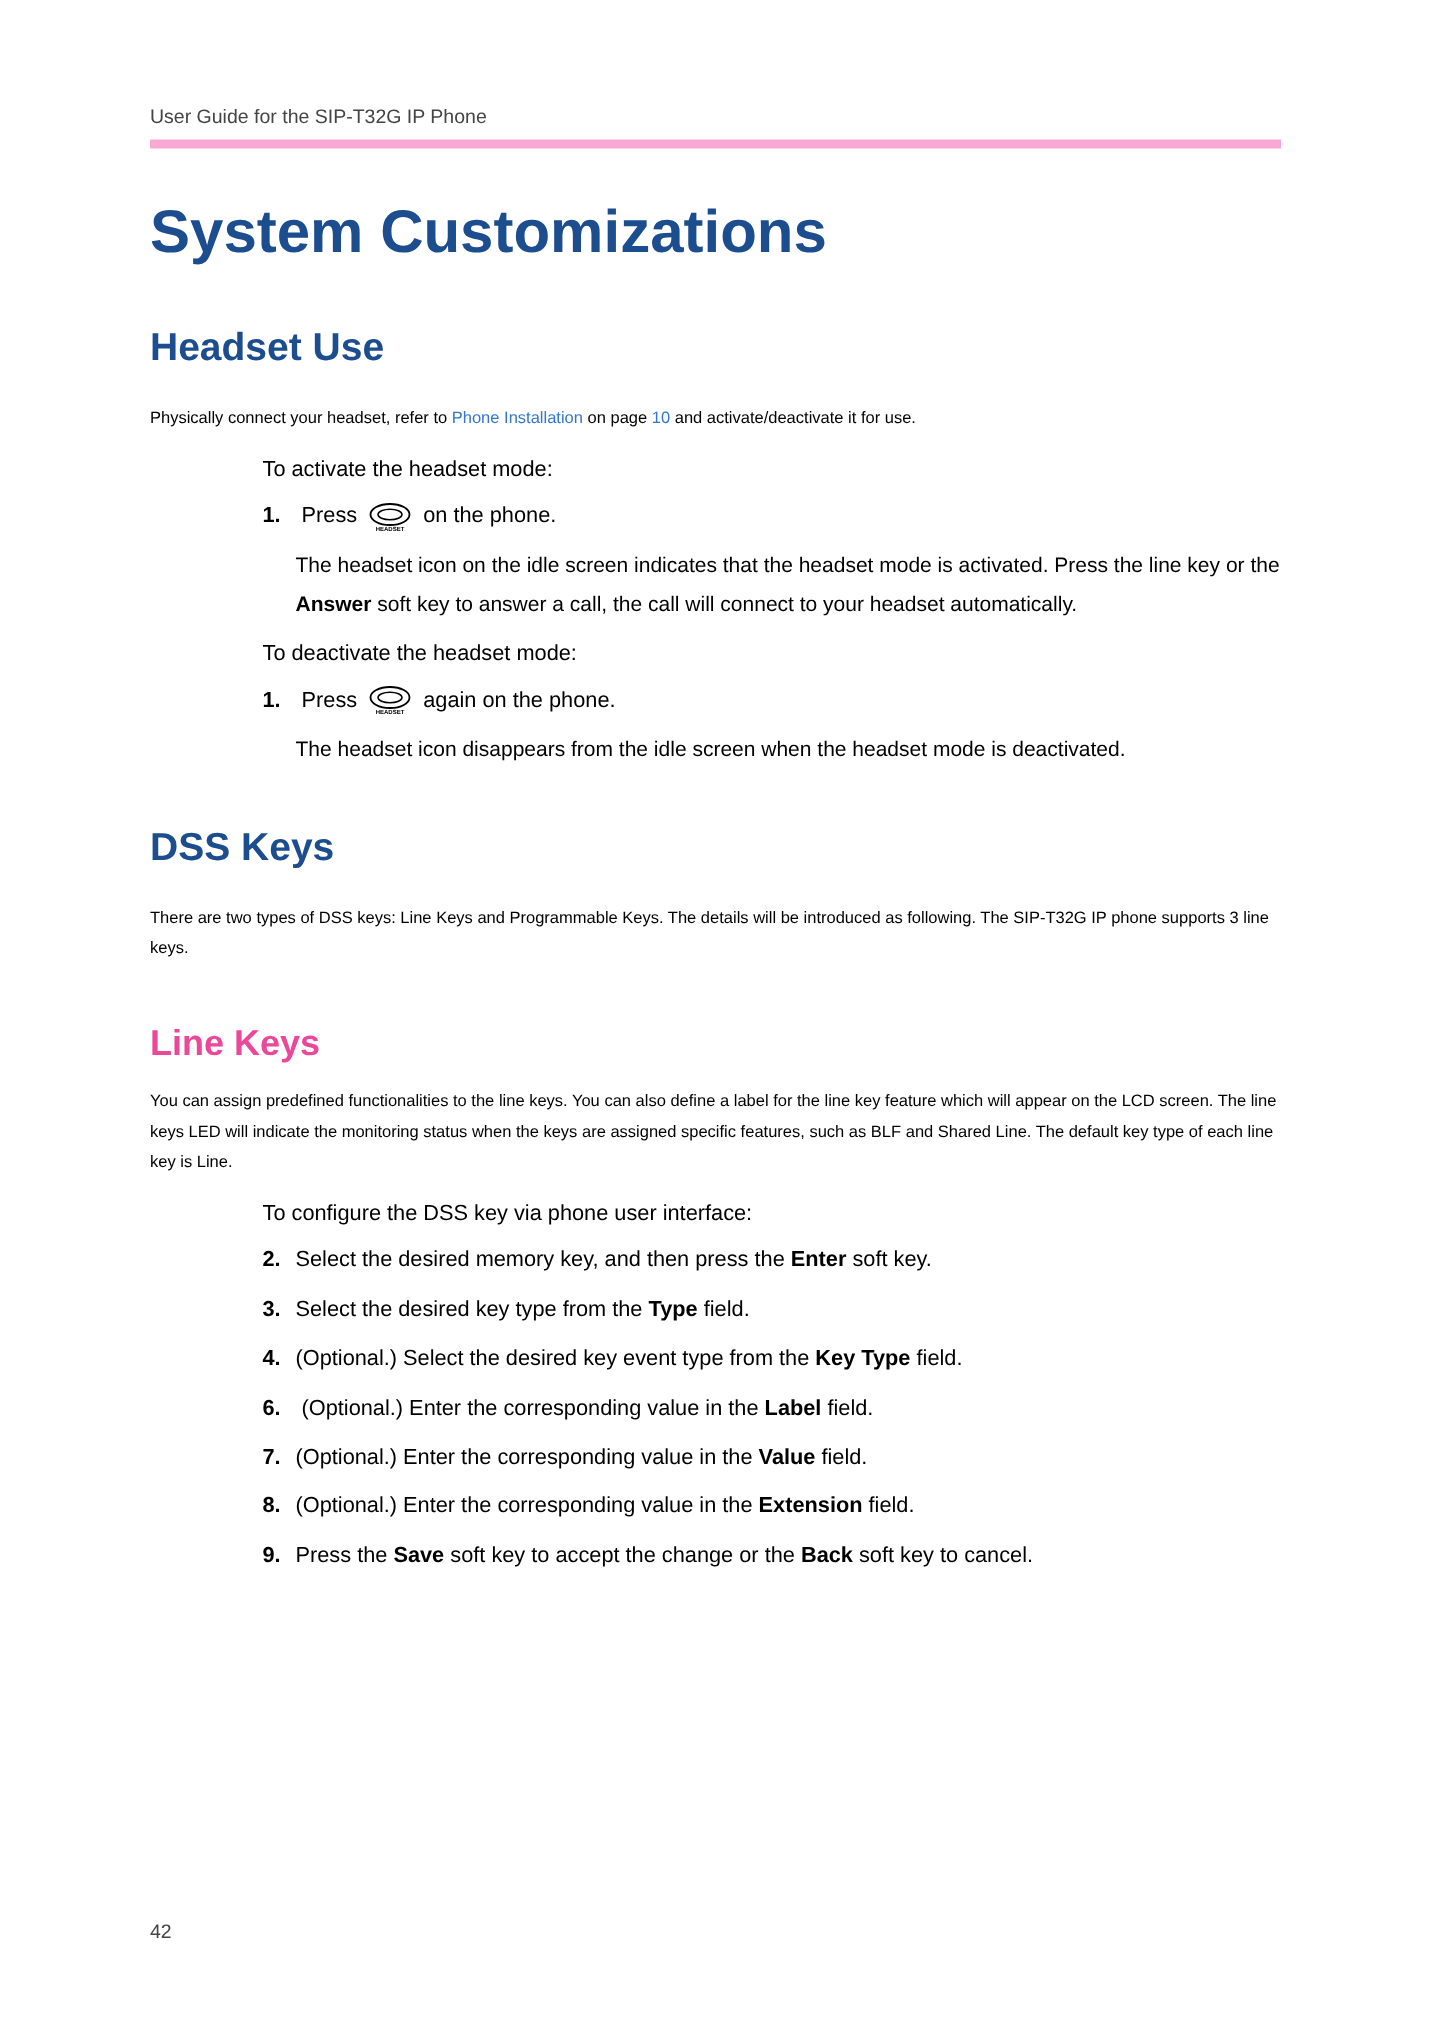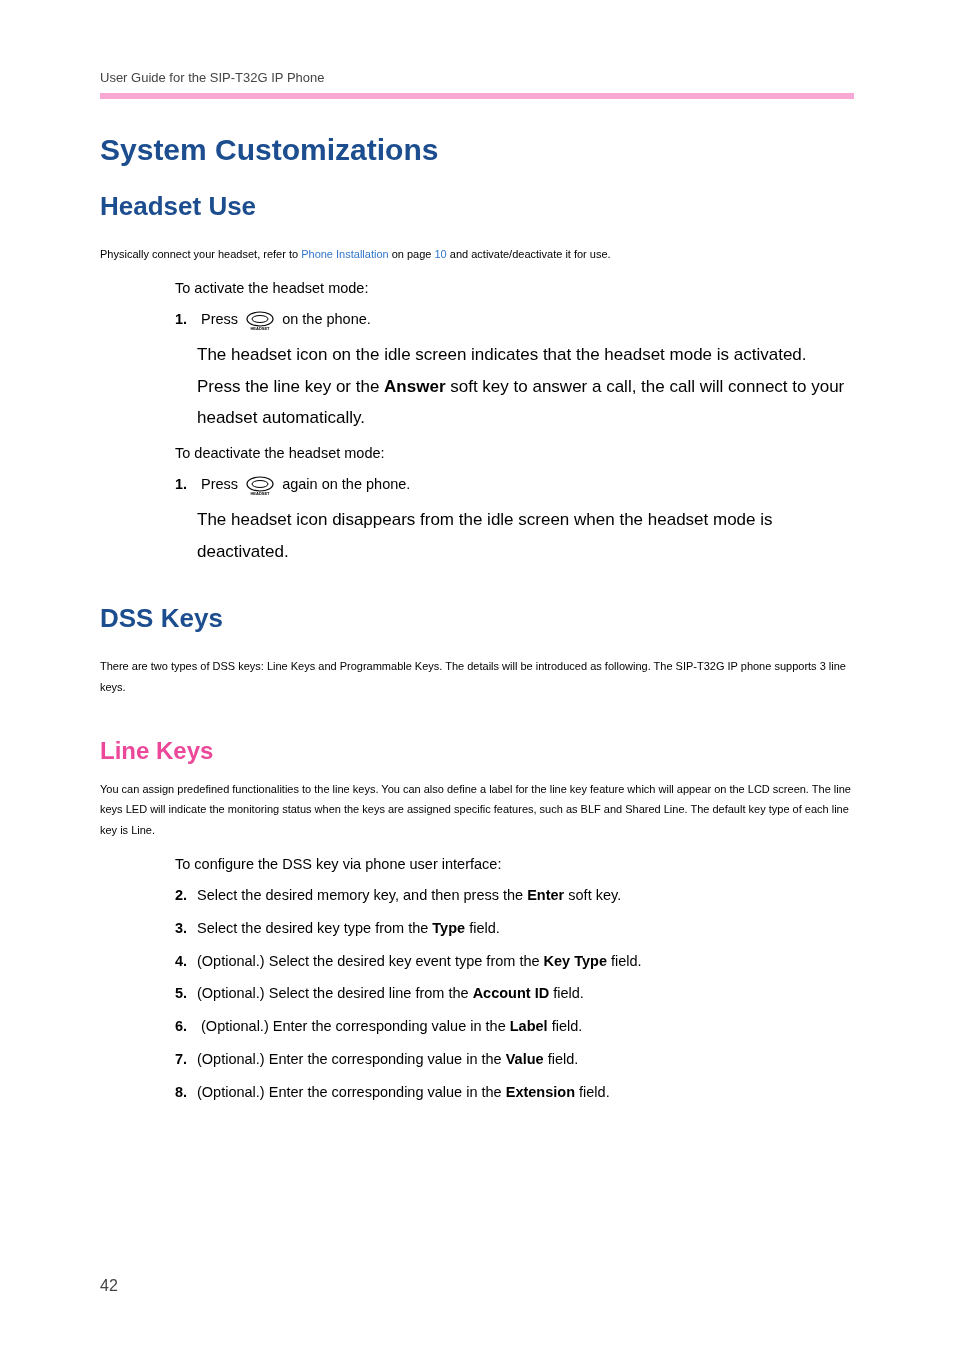--- a/index.html
+++ b/index.html
@@ -17,24 +17,24 @@
     }
     .header-line {
       font-size: 13px;
       color: #444;
       border-bottom: 6px solid #f9a8d4;
       padding-bottom: 8px;
       margin-bottom: 34px;
     }
     .h1 {
       font-family: 'Segoe UI Semibold', Arial, sans-serif;
-      font-size: 30px;
+      font-size: 40px;
       font-weight: 600;
       color: #1b4d8f;
-      margin-bottom: 24px;
+      margin-bottom: 38px;
     }
     .h2 {
       font-family: 'Segoe UI Semibold', Arial, sans-serif;
       font-size: 26px;
       font-weight: 600;
       color: #1b4d8f;
       margin-bottom: 22px;
     }
     .h3 {
       font-family: 'Segoe UI Semibold', Arial, sans-serif;
@@ -65,21 +65,21 @@
     }
     .numlist .num {
       font-weight: bold;
       display: inline-block;
       min-width: 22px;
     }
     .numlist .step-text {
       display: inline;
     }
     .indented {
-      font-size: 17px;
+      font-size: 14px;
       line-height: 1.85;
       margin-left: 97px;
       margin-bottom: 12px;
       color: #000;
     }
     .link {
       color: #3377cc;
     }
     .bold {
       font-weight: bold;
@@ -89,21 +89,21 @@
       vertical-align: middle;
       margin: 0 3px;
     }
     .headset-icon svg {
       display: block;
     }
     .page-number {
       position: absolute;
       bottom: 55px;
       left: 100px;
-      font-size: 16px;
+      font-size: 13px;
       color: #444;
     }
     .section-gap {
       height: 24px;
     }
   </style>
 </head>
 <body>
 
 <div class="header-line">User Guide for the SIP-T32G IP Phone</div>
@@ -159,19 +159,19 @@
 <div class="h3">Line Keys</div>
 
 <div class="body-text">You can assign predefined functionalities to the line keys. You can also define a label for the line key feature which will appear on the LCD screen. The line keys LED will indicate the monitoring status when the keys are assigned specific features, such as BLF and Shared Line. The default key type of each line key is Line.</div>
 
 <div class="subhead">To configure the DSS key via phone user interface:</div>
 
 <div id="steps-container">
     <div class="numlist"><span class="num">2.</span><span class="step-text"><span>Select the desired memory key, and then press the </span><span class="bold">Enter</span><span> soft key.</span></span></div>
     <div class="numlist"><span class="num">3.</span><span class="step-text"><span>Select the desired key type from the </span><span class="bold">Type</span><span> field.</span></span></div>
     <div class="numlist"><span class="num">4.</span><span class="step-text"><span>(Optional.) Select the desired key event type from the </span><span class="bold">Key Type</span><span> field.</span></span></div>
-    <div class="numlist"><span class="num">5.</span><span class="step-text"><span>(Optional.) Select the desired line from the </span><span class="bold">Account ID</span><span> field.</span></span></div>
     <div class="numlist"><span class="num">6.</span><span class="step-text"><span> (Optional.) Enter the corresponding value in the </span><span class="bold">Label</span><span> field.</span></span></div>
     <div class="numlist"><span class="num">7.</span><span class="step-text"><span>(Optional.) Enter the corresponding value in the </span><span class="bold">Value</span><span> field.</span></span></div>
     <div class="numlist"><span class="num">8.</span><span class="step-text"><span>(Optional.) Enter the corresponding value in the </span><span class="bold">Extension</span><span> field.</span></span></div>
+    <div class="numlist"><span class="num">9.</span><span class="step-text"><span>Press the </span><span class="bold">Save</span><span> soft key to accept the change or the </span><span class="bold">Back</span><span> soft key to cancel.</span></span></div>
   </div>
 
 <div class="page-number">42</div>
 
 </body></html>

